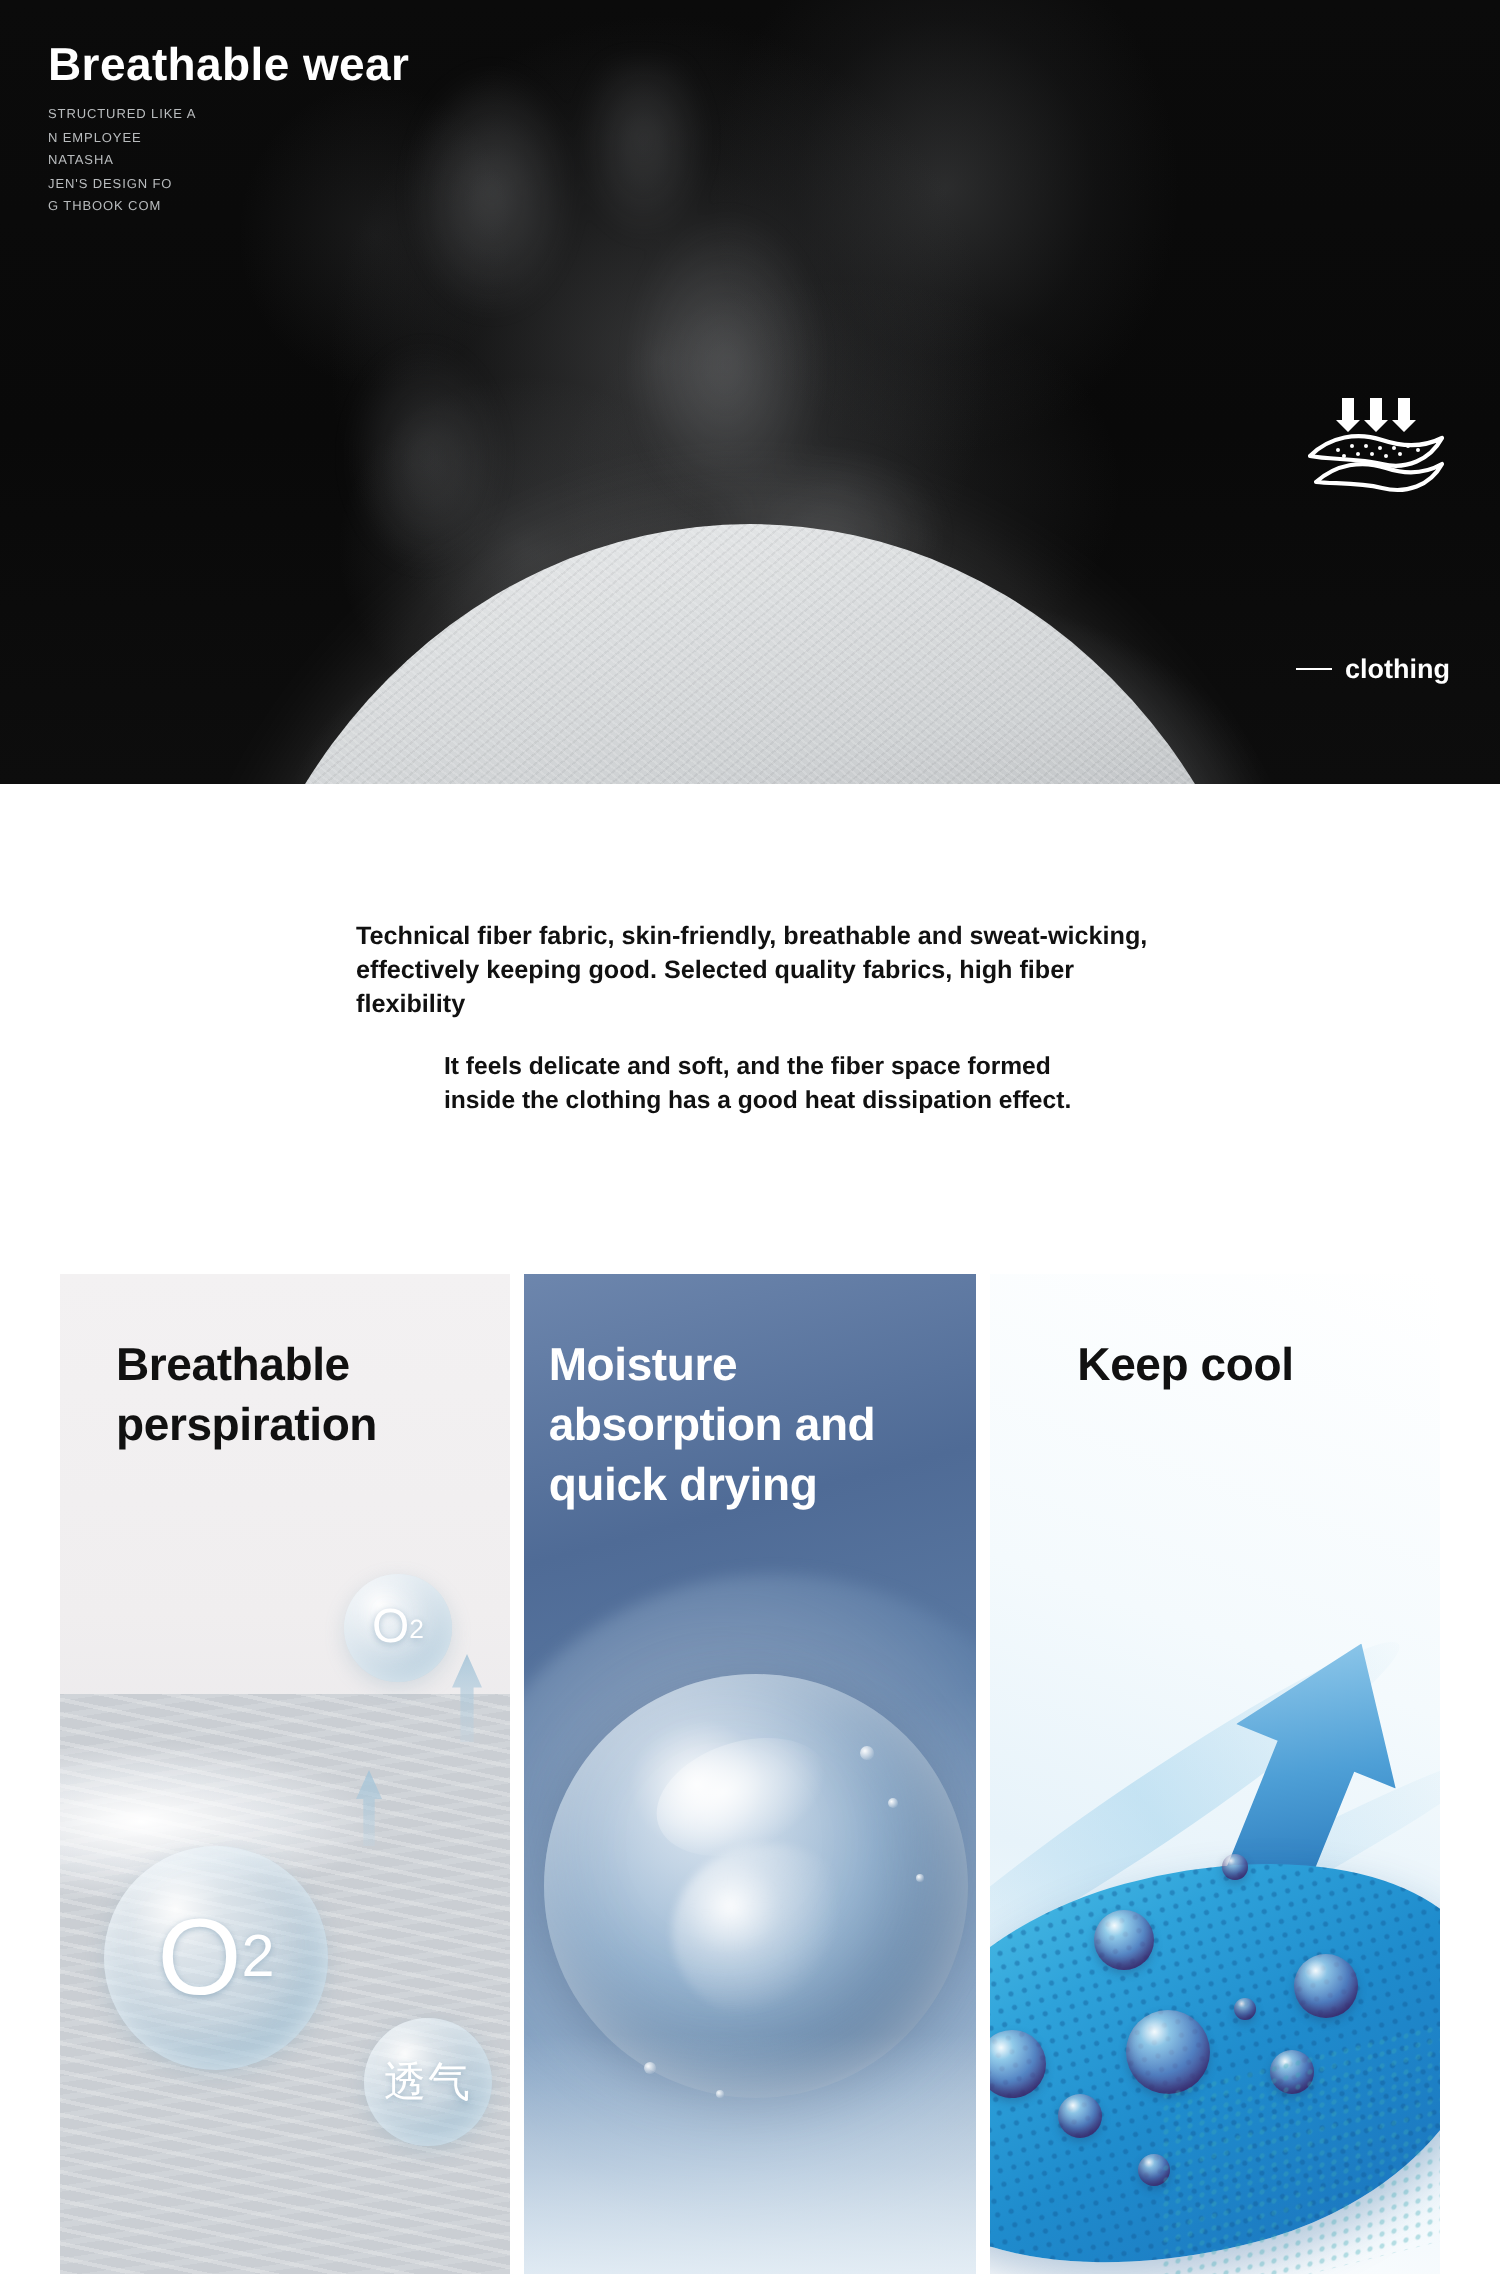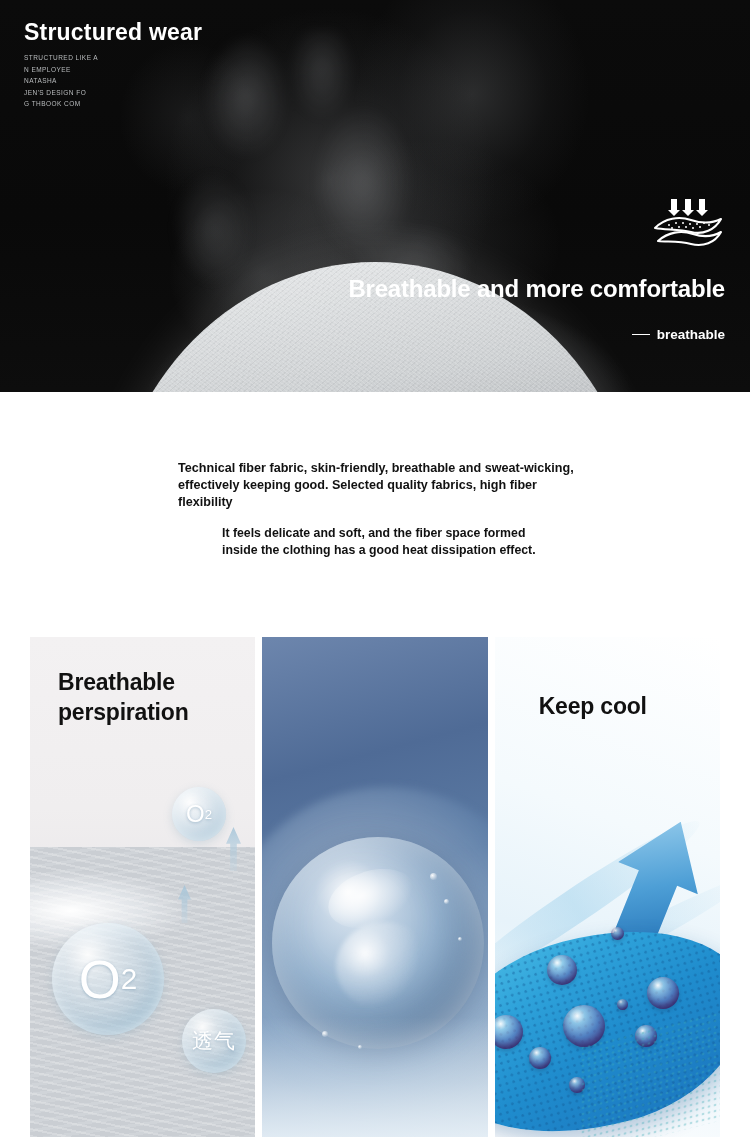--- a/index.html
+++ b/index.html
@@ -104,21 +104,21 @@
   }
   .panel { position:relative; width:228px; height:500px; overflow:hidden; }
 
   .panel-title {
     position:absolute; left:28px; top:30px;
     font-size:23px; font-weight:700; line-height:30px;
     z-index:5; letter-spacing:-.2px;
   }
   .p1 .panel-title { color:#111; }
   .p2 .panel-title { color:#ffffff; left:12px; }
-  .p3 .panel-title { color:#111; left:44px;margin-top:24px; }
+  .p3 .panel-title { color:#111; left:44px; }
 
   
   .p1 { background: linear-gradient(180deg,#f3f1f2 0%, #f0eeef 34%, #eceaec 48%, #e3e5e8 100%); }
   .p1-fabric {
     position:absolute; left:0; right:0; top:210px; bottom:0;
     background:
       radial-gradient(ellipse 120px 40px at 18% 22%, #ffffff 0%, #dfe2e6 60%, #c9cdd2 100%),
       radial-gradient(ellipse 130px 44px at 72% 34%, #fbfcfd 0%, #dde1e6 60%, #c5c9ce 100%),
       radial-gradient(ellipse 140px 50px at 30% 58%, #ffffff 0%, #e0e3e8 62%, #bfc4ca 100%),
       radial-gradient(ellipse 150px 46px at 78% 74%, #fafbfc 0%, #dfe2e7 60%, #c2c7cd 100%),
@@ -241,21 +241,21 @@
 </head>
 <body>
 
 <div class="page">
 
   <section class="hero">
     <div class="hero-photo"></div>
     <div class="hero-steam"></div>
     <div class="hero-mound"></div>
 
-    <div class="hero-title">Structured wear</div>
+    <div class="hero-title">Breathable wear</div>
 
     <div class="hero-meta">
       <div>Structured like a</div>
       <div>n employee</div>
       <div>Natasha</div>
       <div>Jen's design fo</div>
       <div>g thbook com</div>
     </div>
 
     <svg class="fabric-icon" viewBox="0 0 74 52">
@@ -275,25 +275,24 @@
           <circle cx="53" cy="27" r="1"></circle>
         <circle cx="21" cy="32" r="1"></circle>
           <circle cx="28" cy="31" r="1"></circle>
           <circle cx="35" cy="31" r="1"></circle>
         <circle cx="42" cy="32" r="1"></circle>
           <circle cx="49" cy="31" r="1"></circle>
           <circle cx="58" cy="29" r="1"></circle>
       </g>
     </svg>
 
-    <div class="hero-headline">Breathable and more comfortable</div>
 
     <div class="hero-sign">
       <span class="dash"></span>
-      <span>breathable</span>
+      <span>clothing</span>
     </div>
   </section>
 
   <section class="copy">
     <p class="copy-main">Technical fiber fabric, skin-friendly, breathable and sweat-wicking, effectively keeping good. Selected quality fabrics, high fiber flexibility</p>
     <p class="copy-sub">It feels delicate and soft, and the fiber space formed inside the clothing has a good heat dissipation effect.</p>
   </section>
 
   <section class="panels">
 
@@ -307,20 +306,21 @@
           <sub>2</sub>
       </div>
       <div class="bubble bubble-o2-big">
         <span>O</span>
           <sub>2</sub>
       </div>
       <div class="bubble bubble-cn">透气</div>
     </div>
 
     <div class="panel p2">
+      <div class="panel-title">Moisture absorption and quick drying</div>
       <div class="p2-glow"></div>
       <div class="p2-drop"></div>
       <div class="p2-spark" style="left:168px; top:236px; width:7px; height:7px;"></div>
       <div class="p2-spark" style="left:182px; top:262px; width:5px; height:5px;"></div>
       <div class="p2-spark" style="left:196px; top:300px; width:4px; height:4px;"></div>
       <div class="p2-spark" style="left:60px;  top:394px; width:6px; height:6px;"></div>
       <div class="p2-spark" style="left:96px;  top:408px; width:4px; height:4px;"></div>
       <div class="p2-sheen"></div>
     </div>
 

